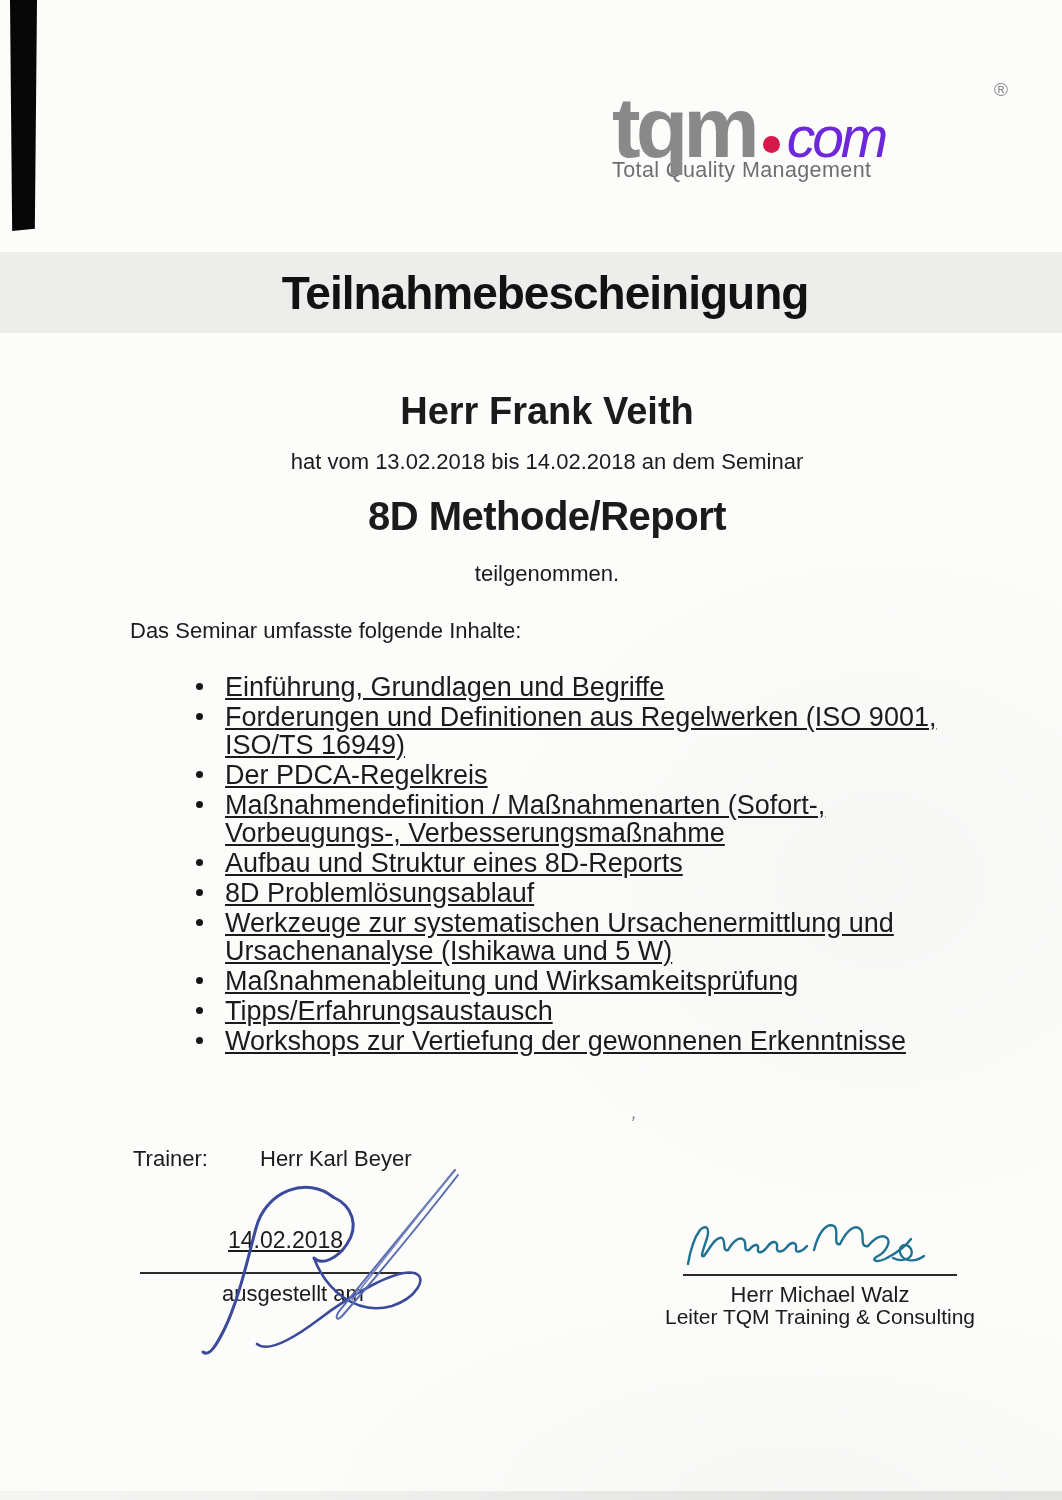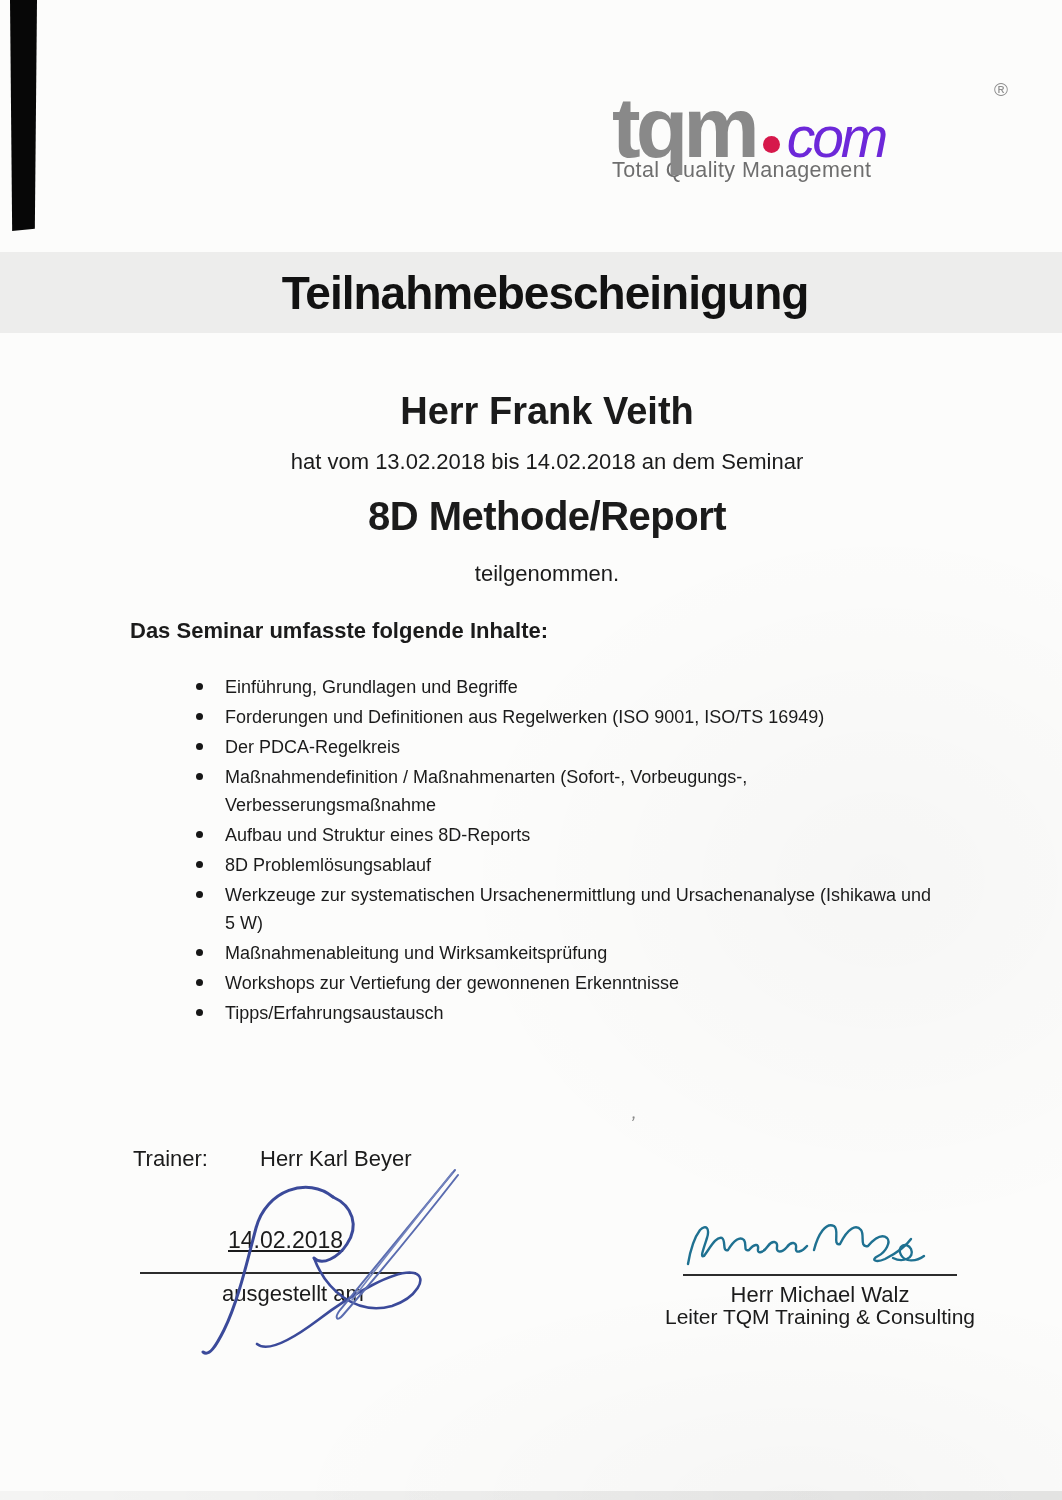--- a/index.html
+++ b/index.html
@@ -63,30 +63,30 @@
     font-size:46px;font-weight:bold;letter-spacing:-1px;color:#121212;
     transform:translateX(14px);
   }
   
   .cline{position:absolute;left:0;width:100%;text-align:center;}
   .participant{top:390px;font-size:38px;font-weight:bold;transform:translateX(16px);}
   .date-line{top:449px;font-size:22px;transform:translateX(16px);}
   .seminar{top:494px;font-size:40px;font-weight:bold;letter-spacing:-0.5px;transform:translateX(16px);}
   .participated{top:561px;font-size:22px;transform:translateX(16px);}
   .intro{
-    position:absolute;left:130px;top:618px;font-size:22px;font-weight:bold;
+    position:absolute;left:130px;top:618px;font-size:22px;
   }
   
   .topics{
     position:absolute;left:193px;top:673px;width:752px;
     margin:0;padding:0;list-style:none;
   }
   .topics li{
     position:relative;padding-left:32px;
-    font-size:18px;line-height:28px;margin-bottom:2px;
+    font-size:27px;line-height:28px;margin-bottom:2px;text-decoration:underline;
   }
   .topics li::before{
     content:"";position:absolute;left:3px;top:10px;
     width:7px;height:7px;border-radius:50%;background:#161616;
   }
   
   .trainer-label{position:absolute;left:133px;top:1146px;font-size:22px;}
   .trainer-name{position:absolute;left:260px;top:1146px;font-size:22px;}
   
   .speck{position:absolute;left:630px;top:1112px;font-size:20px;color:#8a8a8a;transform:rotate(12deg);}
@@ -129,22 +129,22 @@
 
   <ul class="topics">
     <li><span>Einführung, Grundlagen und Begriffe</span></li>
     <li><span>Forderungen und Definitionen aus Regelwerken (ISO 9001, ISO/TS 16949)</span></li>
     <li><span>Der PDCA-Regelkreis</span></li>
     <li><span>Maßnahmendefinition / Maßnahmenarten (Sofort-, Vorbeugungs-, Verbesserungsmaßnahme</span></li>
     <li><span>Aufbau und Struktur eines 8D-Reports</span></li>
     <li><span>8D Problemlösungsablauf</span></li>
     <li><span>Werkzeuge zur systematischen Ursachenermittlung und Ursachenanalyse (Ishikawa und 5 W)</span></li>
     <li><span>Maßnahmenableitung und Wirksamkeitsprüfung</span></li>
+    <li><span>Tipps/Erfahrungsaustausch</span></li>
     <li><span>Workshops zur Vertiefung der gewonnenen Erkenntnisse</span></li>
-    <li><span>Tipps/Erfahrungsaustausch</span></li>
   </ul>
 
   <div class="trainer-label">Trainer:</div>
   <div class="trainer-name">Herr Karl Beyer</div>
 
   <div class="speck">’</div>
 
   <div class="issue-date">14.02.2018</div>
   <div class="issue-line"></div>
   <div class="issue-caption">ausgestellt am</div>

